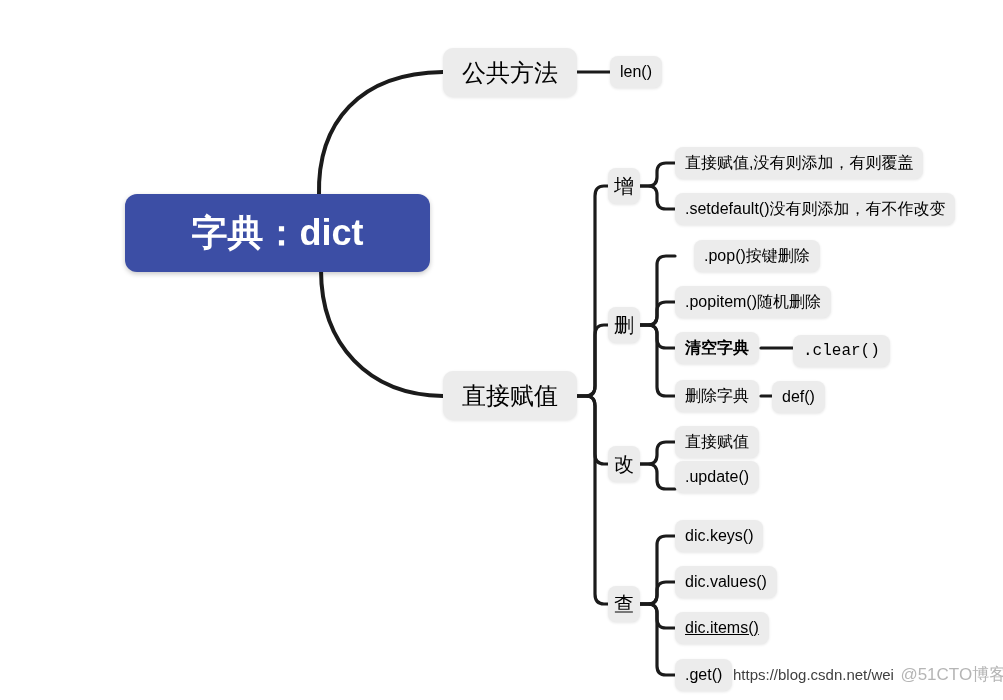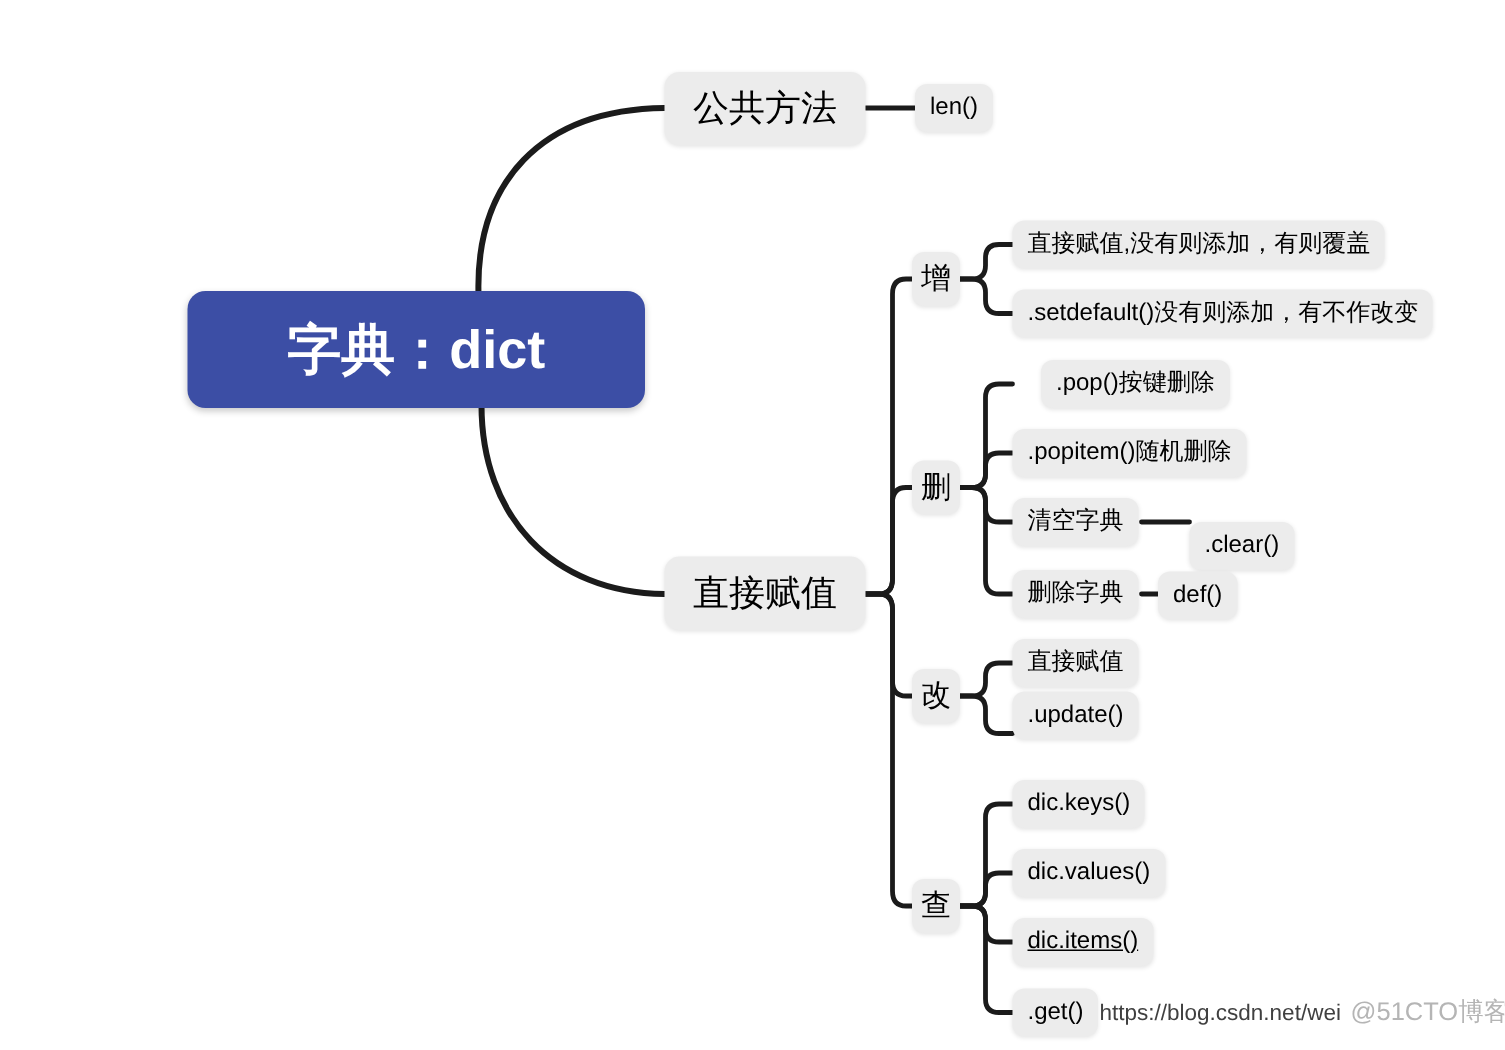--- a/index.html
+++ b/index.html
@@ -98,22 +98,22 @@
   <div class="node cat" style="left:608px;top:168px;">增</div>
   <div class="node cat" style="left:608px;top:307px;">删</div>
   <div class="node cat" style="left:608px;top:446px;">改</div>
   <div class="node cat" style="left:608px;top:586px;">查</div>
 
   <div class="node small" style="left:675px;top:147px;">直接赋值,没有则添加，有则覆盖</div>
   <div class="node small" style="left:675px;top:193px;">.setdefault()没有则添加，有不作改变</div>
 
   <div class="node small" style="left:675px;top:240px;margin-left:19px;">.pop()按键删除</div>
   <div class="node small" style="left:675px;top:286px;">.popitem()随机删除</div>
-  <div class="node small" style="left:675px;top:332px;">清空字典</div>
-  <div class="node small" style="left:793px;top:348px;">.clear()</div>
+  <div class="node small" style="left:675px;top:332px;font-weight:bold;">清空字典</div>
+  <div class="node small" style="left:793px;top:335px;font-family:Liberation Mono, monospace;">.clear()</div>
   <div class="node small" style="left:675px;top:380px;">删除字典</div>
   <div class="node small" style="left:772px;top:381px;">def()</div>
 
   <div class="node small" style="left:675px;top:426px;">直接赋值</div>
   <div class="node small" style="left:675px;top:461px;">.update()</div>
 
   <div class="node small" style="left:675px;top:566px;">dic.values()</div>
   <div class="node small" style="left:675px;top:520px;">dic.keys()</div>
   <div class="node small" style="left:675px;top:612px;text-decoration:underline;">dic.items()</div>
   <div class="node small" style="left:675px;top:659px;">.get()</div>

